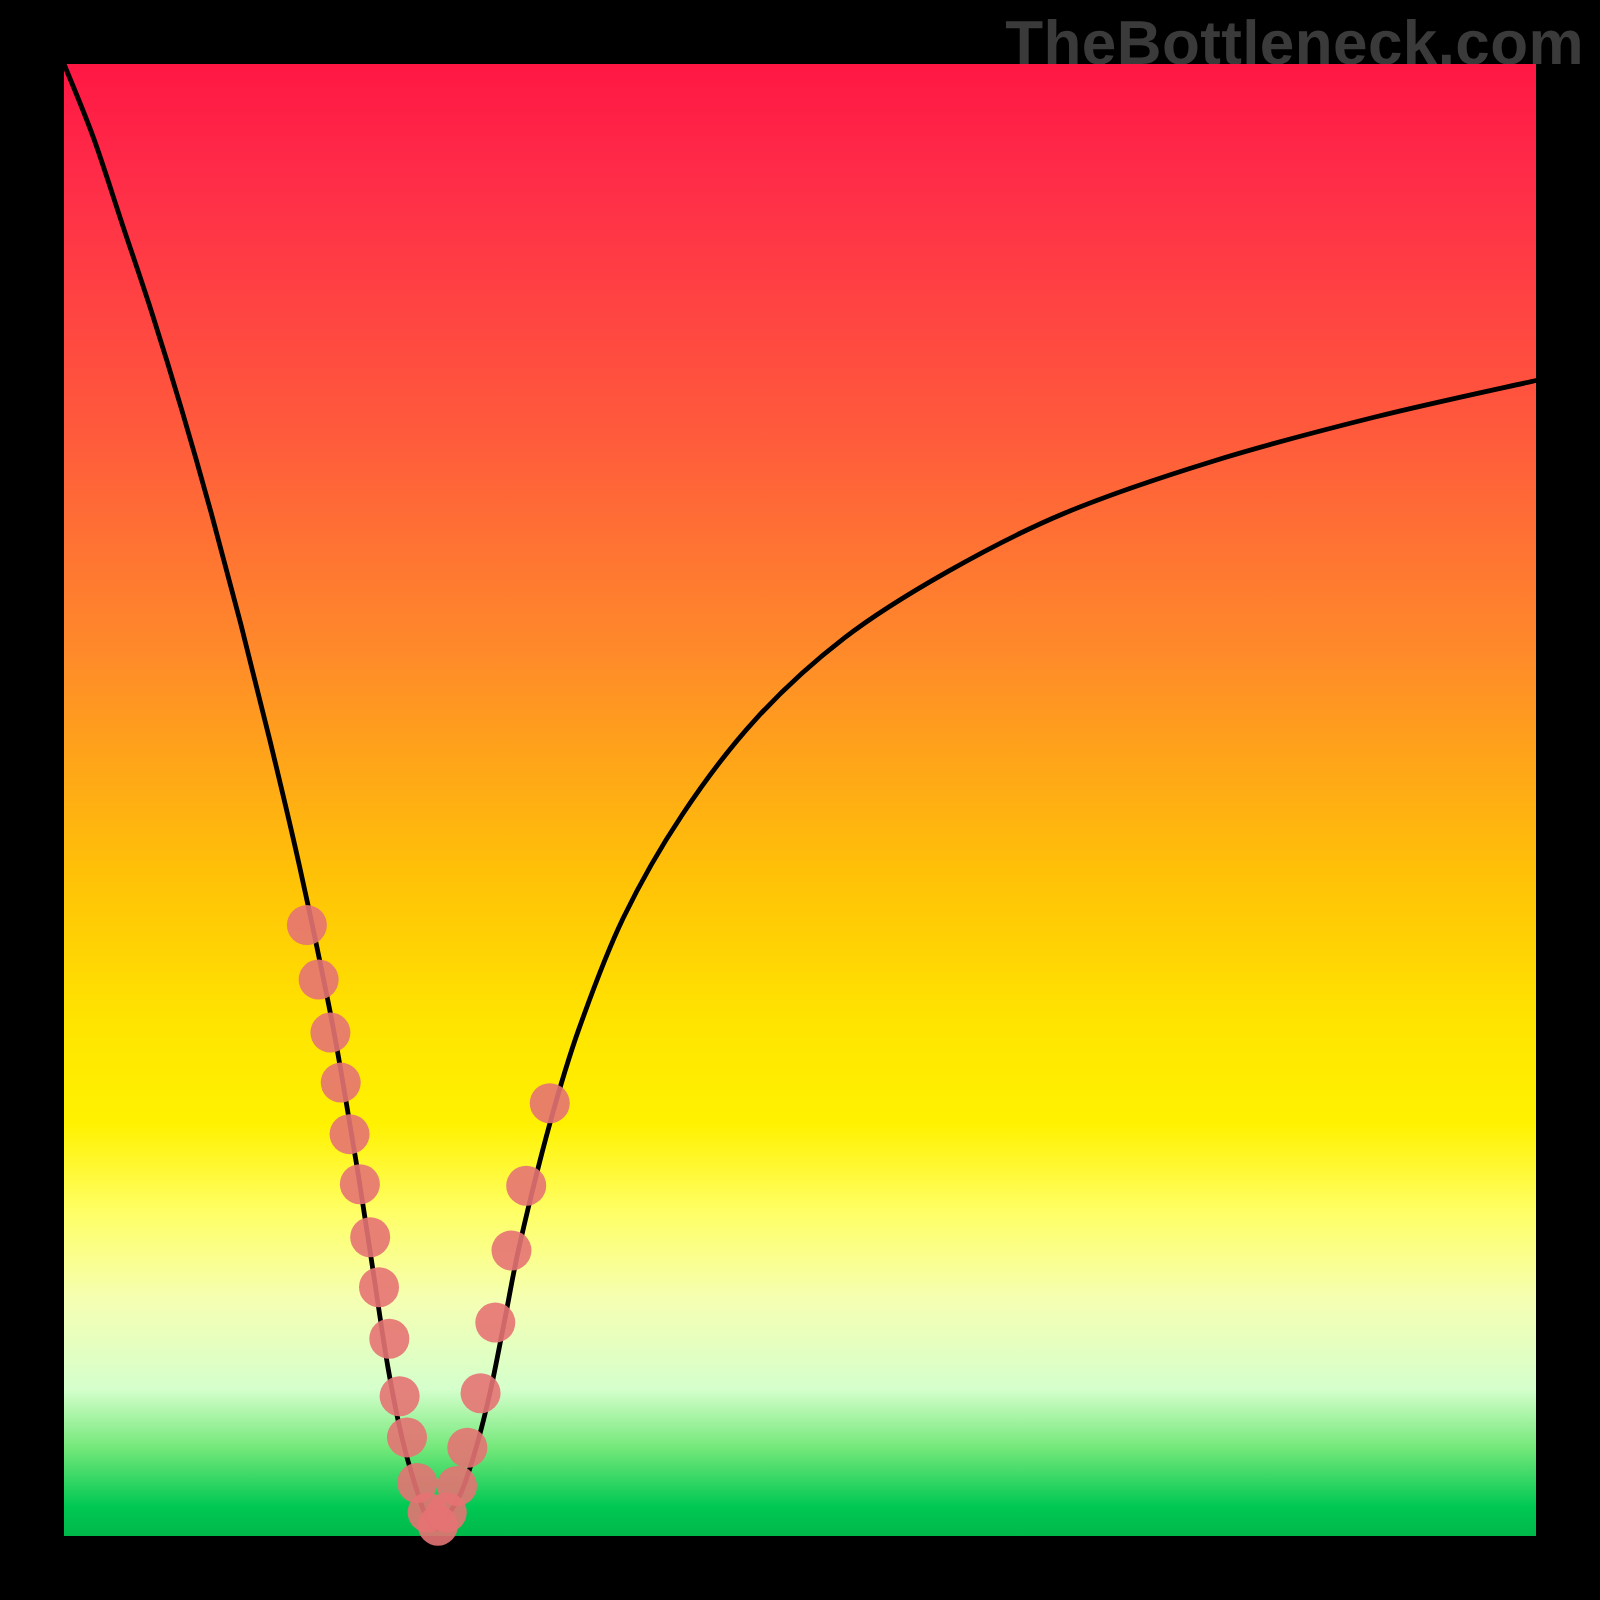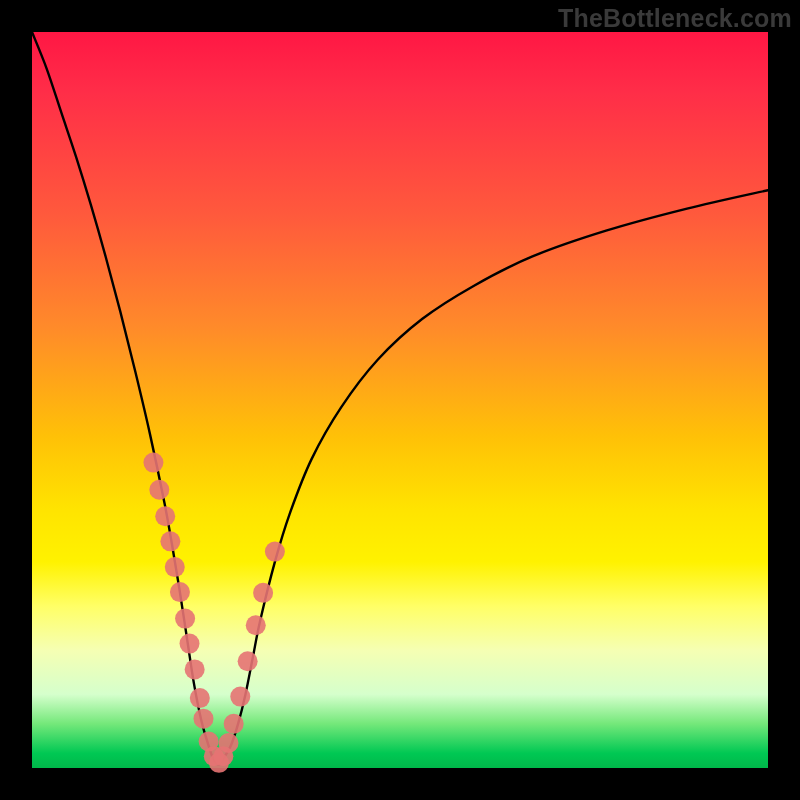--- a/index.html
+++ b/index.html
@@ -37,21 +37,21 @@
       #d5ffcc 90%,
       #74e87a 94%,
       #00c853 98%,
       #00b84a 100%);
   }
   .watermark {
     position: absolute;
     right: 8px;
     top: 4px;
     font-family: Arial, Helvetica, sans-serif;
-    font-size: 25px;
+    font-size: 31px;
     font-weight: 600;
     color: #3a3a3a;
     letter-spacing: 0.2px;
     user-select: none;
   }
   svg.curves {
     position: absolute;
     left: 0;
     top: 0;
     width: 736px;

